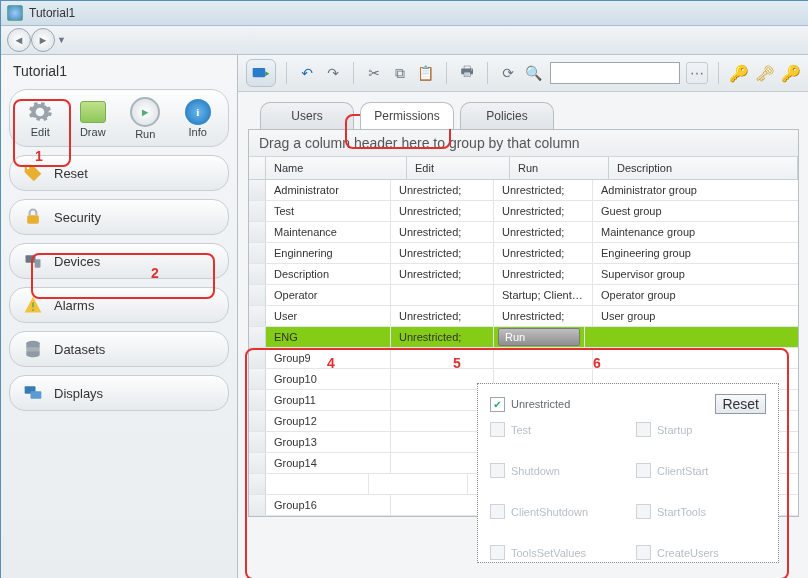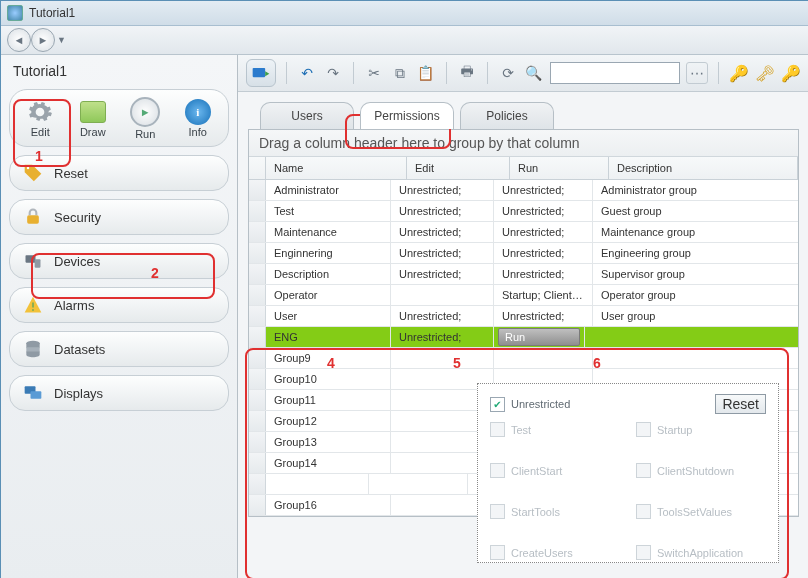--- a/index.html
+++ b/index.html
@@ -369,20 +369,24 @@
         <label class="chk disabled">
           <span class="box"></span>
           <span>Test</span>
         </label>
         <label class="chk disabled">
           <span class="box"></span>
           <span>Startup</span>
         </label>
         <label class="chk disabled">
           <span class="box"></span>
+          <span>Shutdown</span>
+        </label>
+        <label class="chk disabled">
+          <span class="box"></span>
           <span>ClientStart</span>
         </label>
         <label class="chk disabled">
           <span class="box"></span>
           <span>ClientShutdown</span>
         </label>
         <label class="chk disabled">
           <span class="box"></span>
           <span>StartTools</span>
         </label>

